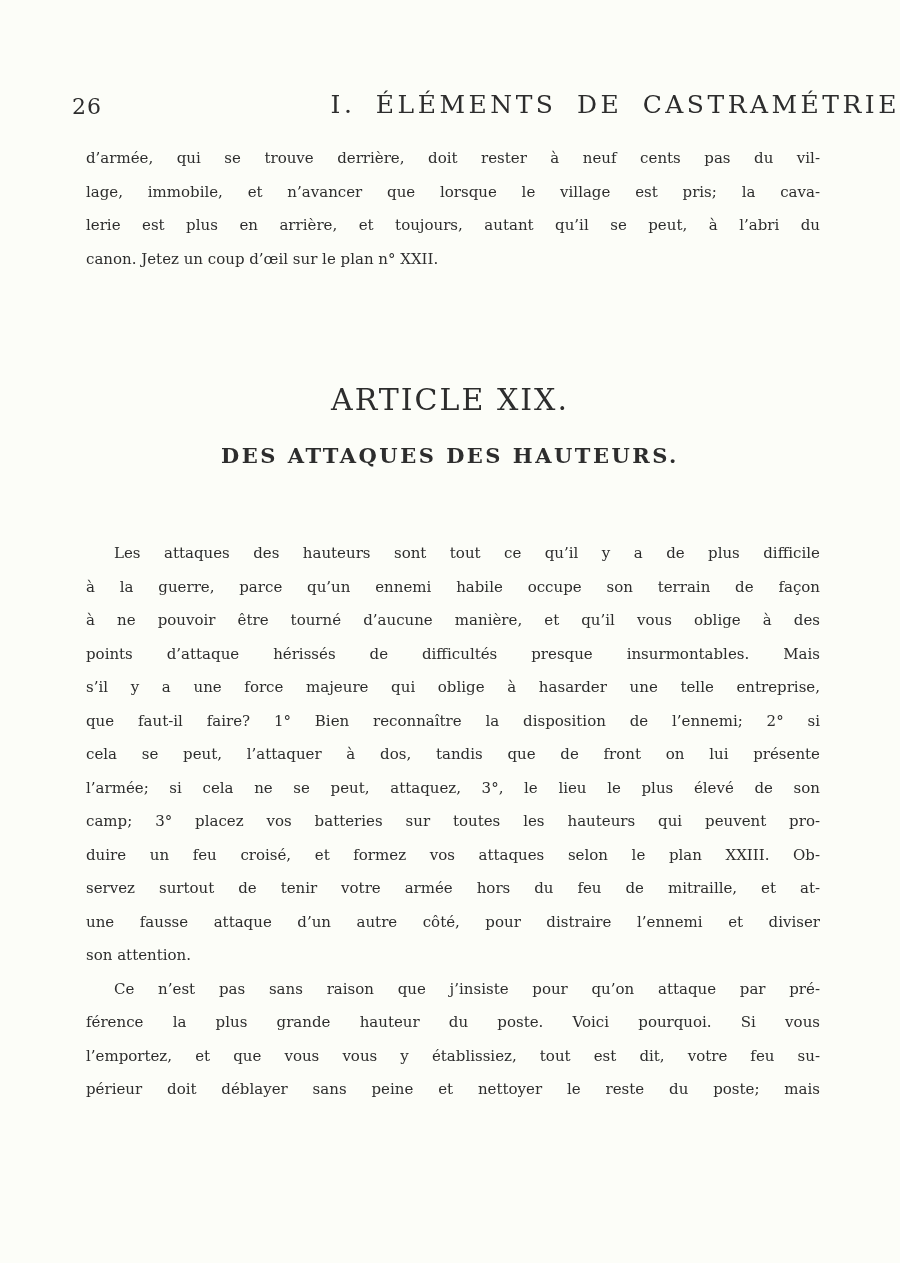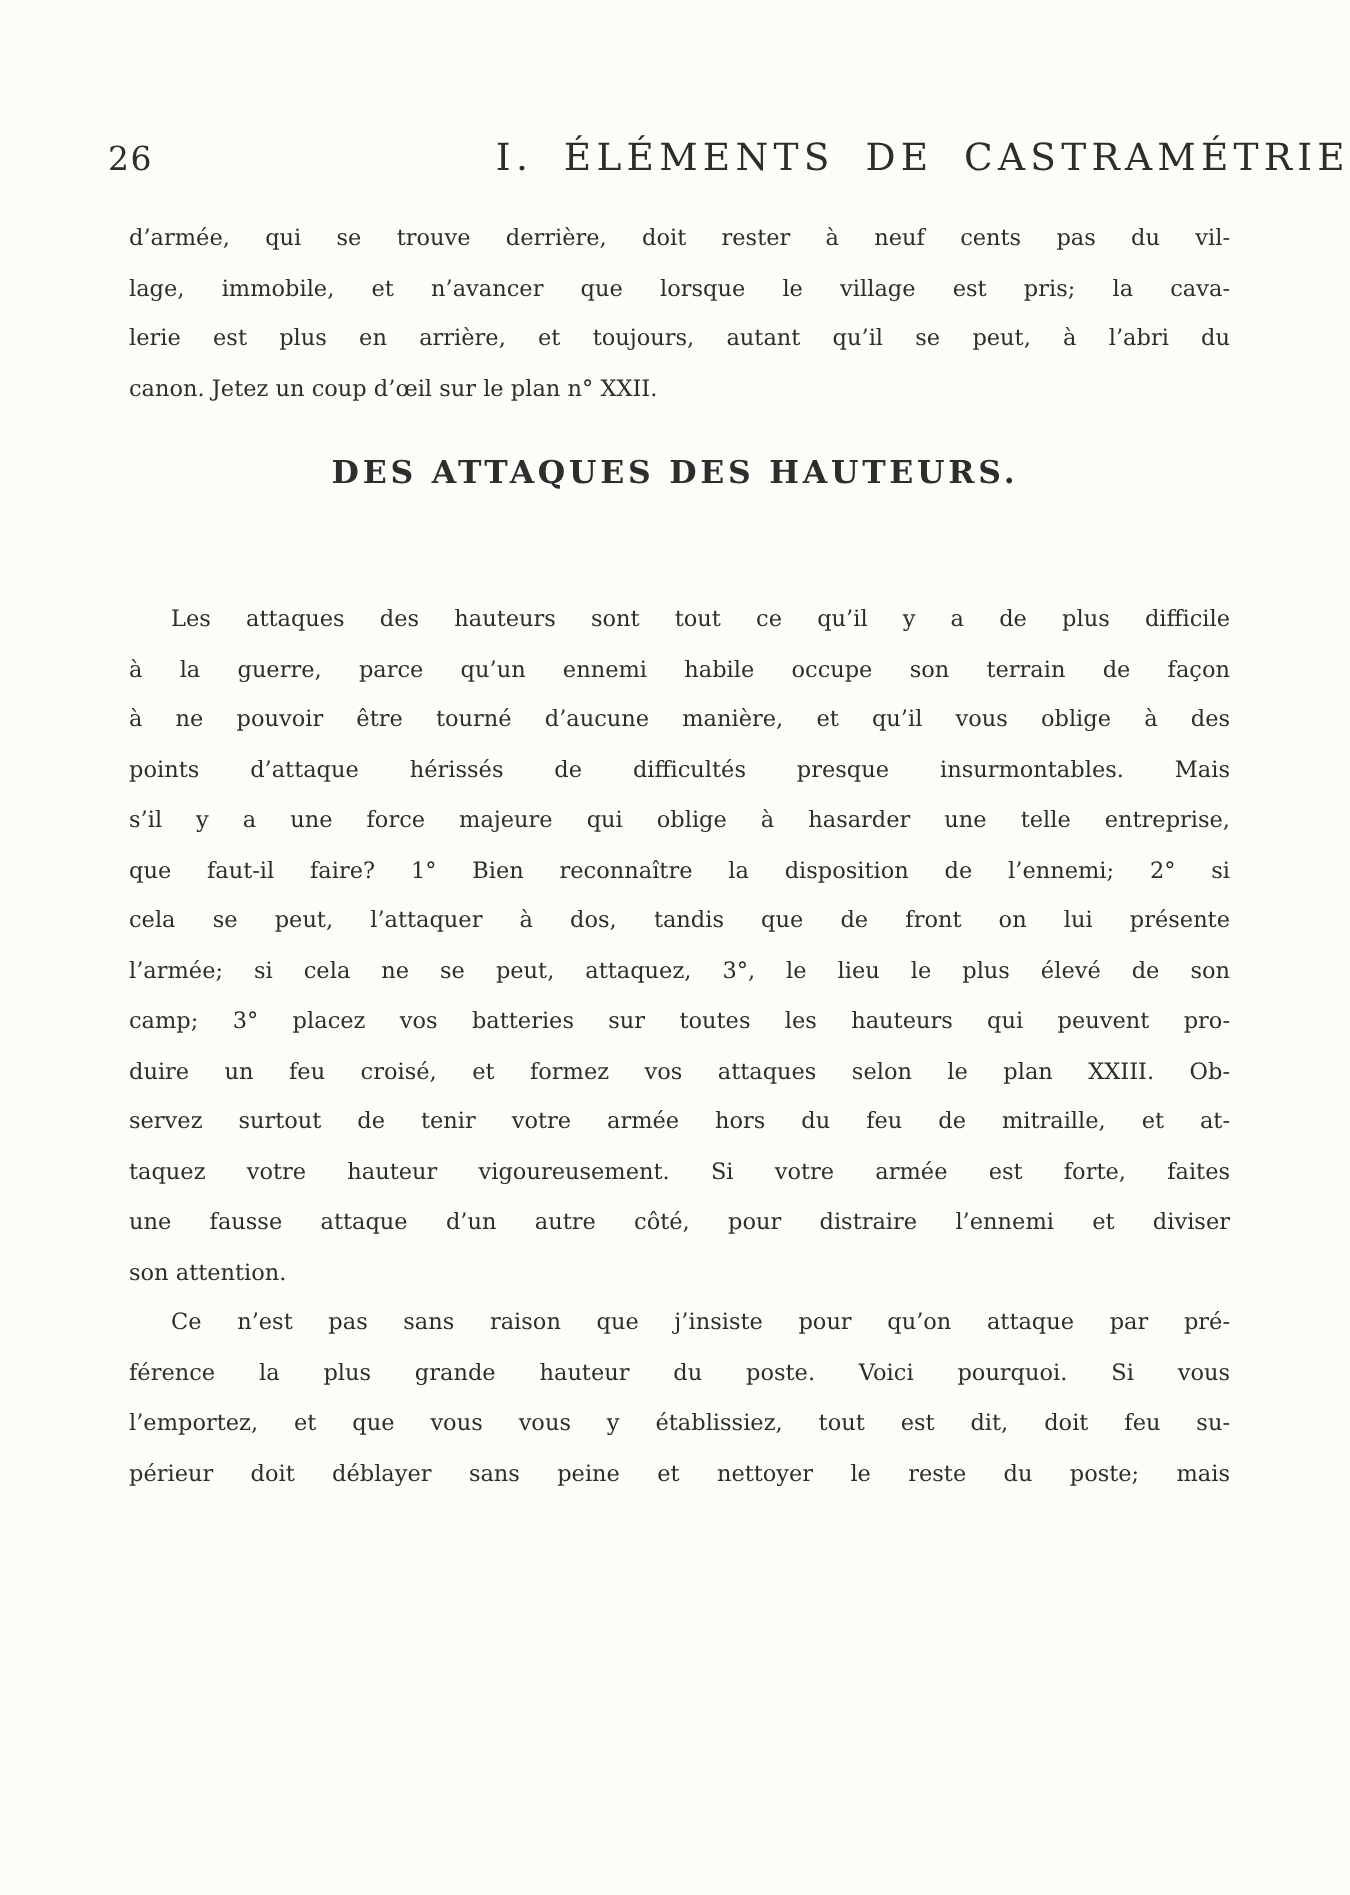--- a/index.html
+++ b/index.html
@@ -73,40 +73,40 @@
     <span class="htitle">I.  ÉLÉMENTS DE CASTRAMÉTRIE</span>
   </header>
 
   <div class="para p1">
     <div class="line">d’armée, qui se trouve derrière, doit rester à neuf cents pas du vil-</div>
     <div class="line">lage, immobile, et n’avancer que lorsque le village est pris; la cava-</div>
     <div class="line">lerie est plus en arrière, et toujours, autant qu’il se peut, à l’abri du</div>
     <div class="line last">canon.  Jetez un coup d’œil sur le plan n° XXII.</div>
   </div>
 
+  <h1 class="article-title">ARTICLE XIX.</h1>
   <h2 class="article-subtitle">DES ATTAQUES DES HAUTEURS.</h2>
 
   <div class="para p2">
     <div class="line first">Les attaques des hauteurs sont tout ce qu’il y a de plus difficile</div>
     <div class="line">à la guerre, parce qu’un ennemi habile occupe son terrain de façon</div>
     <div class="line">à ne pouvoir être tourné d’aucune manière, et qu’il vous oblige à des</div>
     <div class="line">points d’attaque hérissés de difficultés presque insurmontables.  Mais</div>
     <div class="line">s’il y a une force majeure qui oblige à hasarder une telle entreprise,</div>
     <div class="line">que faut-il faire?  1° Bien reconnaître la disposition de l’ennemi;  2° si</div>
     <div class="line">cela se peut, l’attaquer à dos, tandis que de front on lui présente</div>
     <div class="line">l’armée; si cela ne se peut, attaquez, 3°, le lieu le plus élevé de son</div>
     <div class="line">camp; 3° placez vos batteries sur toutes les hauteurs qui peuvent pro-</div>
     <div class="line">duire un feu croisé, et formez vos attaques selon le plan XXIII.  Ob-</div>
     <div class="line">servez surtout de tenir votre armée hors du feu de mitraille, et at-</div>
-    <div class="line">taquez votre hauteur vigoureusement.  Si votre armée est forte, faites</div>
     <div class="line">une fausse attaque d’un autre côté, pour distraire l’ennemi et diviser</div>
     <div class="line last">son attention.</div>
   </div>
 
   <div class="para p3">
     <div class="line first">Ce n’est pas sans raison que j’insiste pour qu’on attaque par pré-</div>
     <div class="line">férence la plus grande hauteur du poste.  Voici pourquoi.  Si vous</div>
-    <div class="line">l’emportez, et que vous vous y établissiez, tout est dit, doit feu su-</div>
+    <div class="line">l’emportez, et que vous vous y établissiez, tout est dit, votre feu su-</div>
     <div class="line">périeur doit déblayer sans peine et nettoyer le reste du poste; mais</div>
 
   </div>
 
 </div>
 
 </body></html>

